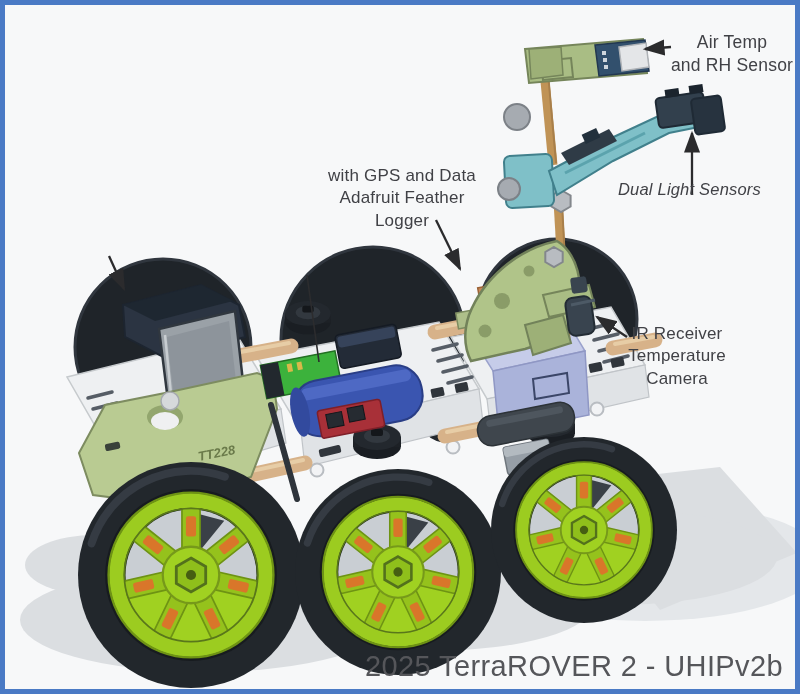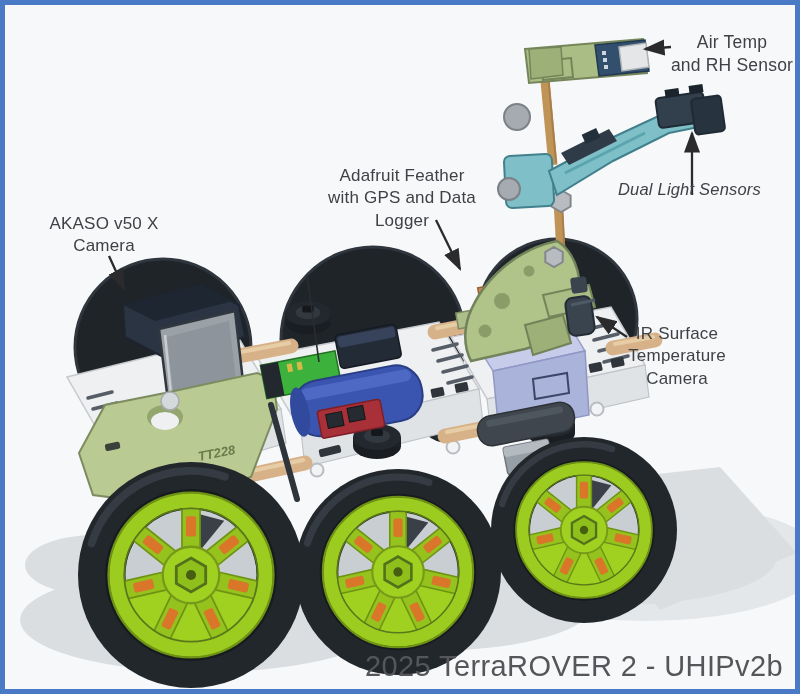--- a/index.html
+++ b/index.html
@@ -349,33 +349,29 @@
   <div class="label" style="left:652px;top:26px;width:150px;font-size:17.5px;">
     <span>Air Temp</span>
     <span>and RH Sensor</span>
   </div>
 
   <div class="label small" style="left:582px;top:174px;width:205px;">
     <span>Dual Light Sensors</span>
   </div>
 
   <div class="label" style="left:308px;top:160px;width:178px;">
+    <span>with GPS and Data</span>
     <span>Adafruit Feather</span>
-    <span>with GPS and Data</span>
     <span>Logger</span>
   </div>
 
-  <div class="label" style="left:28px;top:208px;width:142px;">
-    <span>AKASO v50 X</span>
-    <span>Camera</span>
-  </div>
 
 
   <div class="label" style="left:604px;top:318px;width:136px;">
-    <span>IR Surface</span>
+    <span>IR Receiver</span>
     <span>Temperature</span>
     <span>Camera</span>
   </div>
 
   <div class="title">2025 TerraROVER 2 - UHIPv2b</div>
 
  </div>
 </div>
 
 </body></html>

